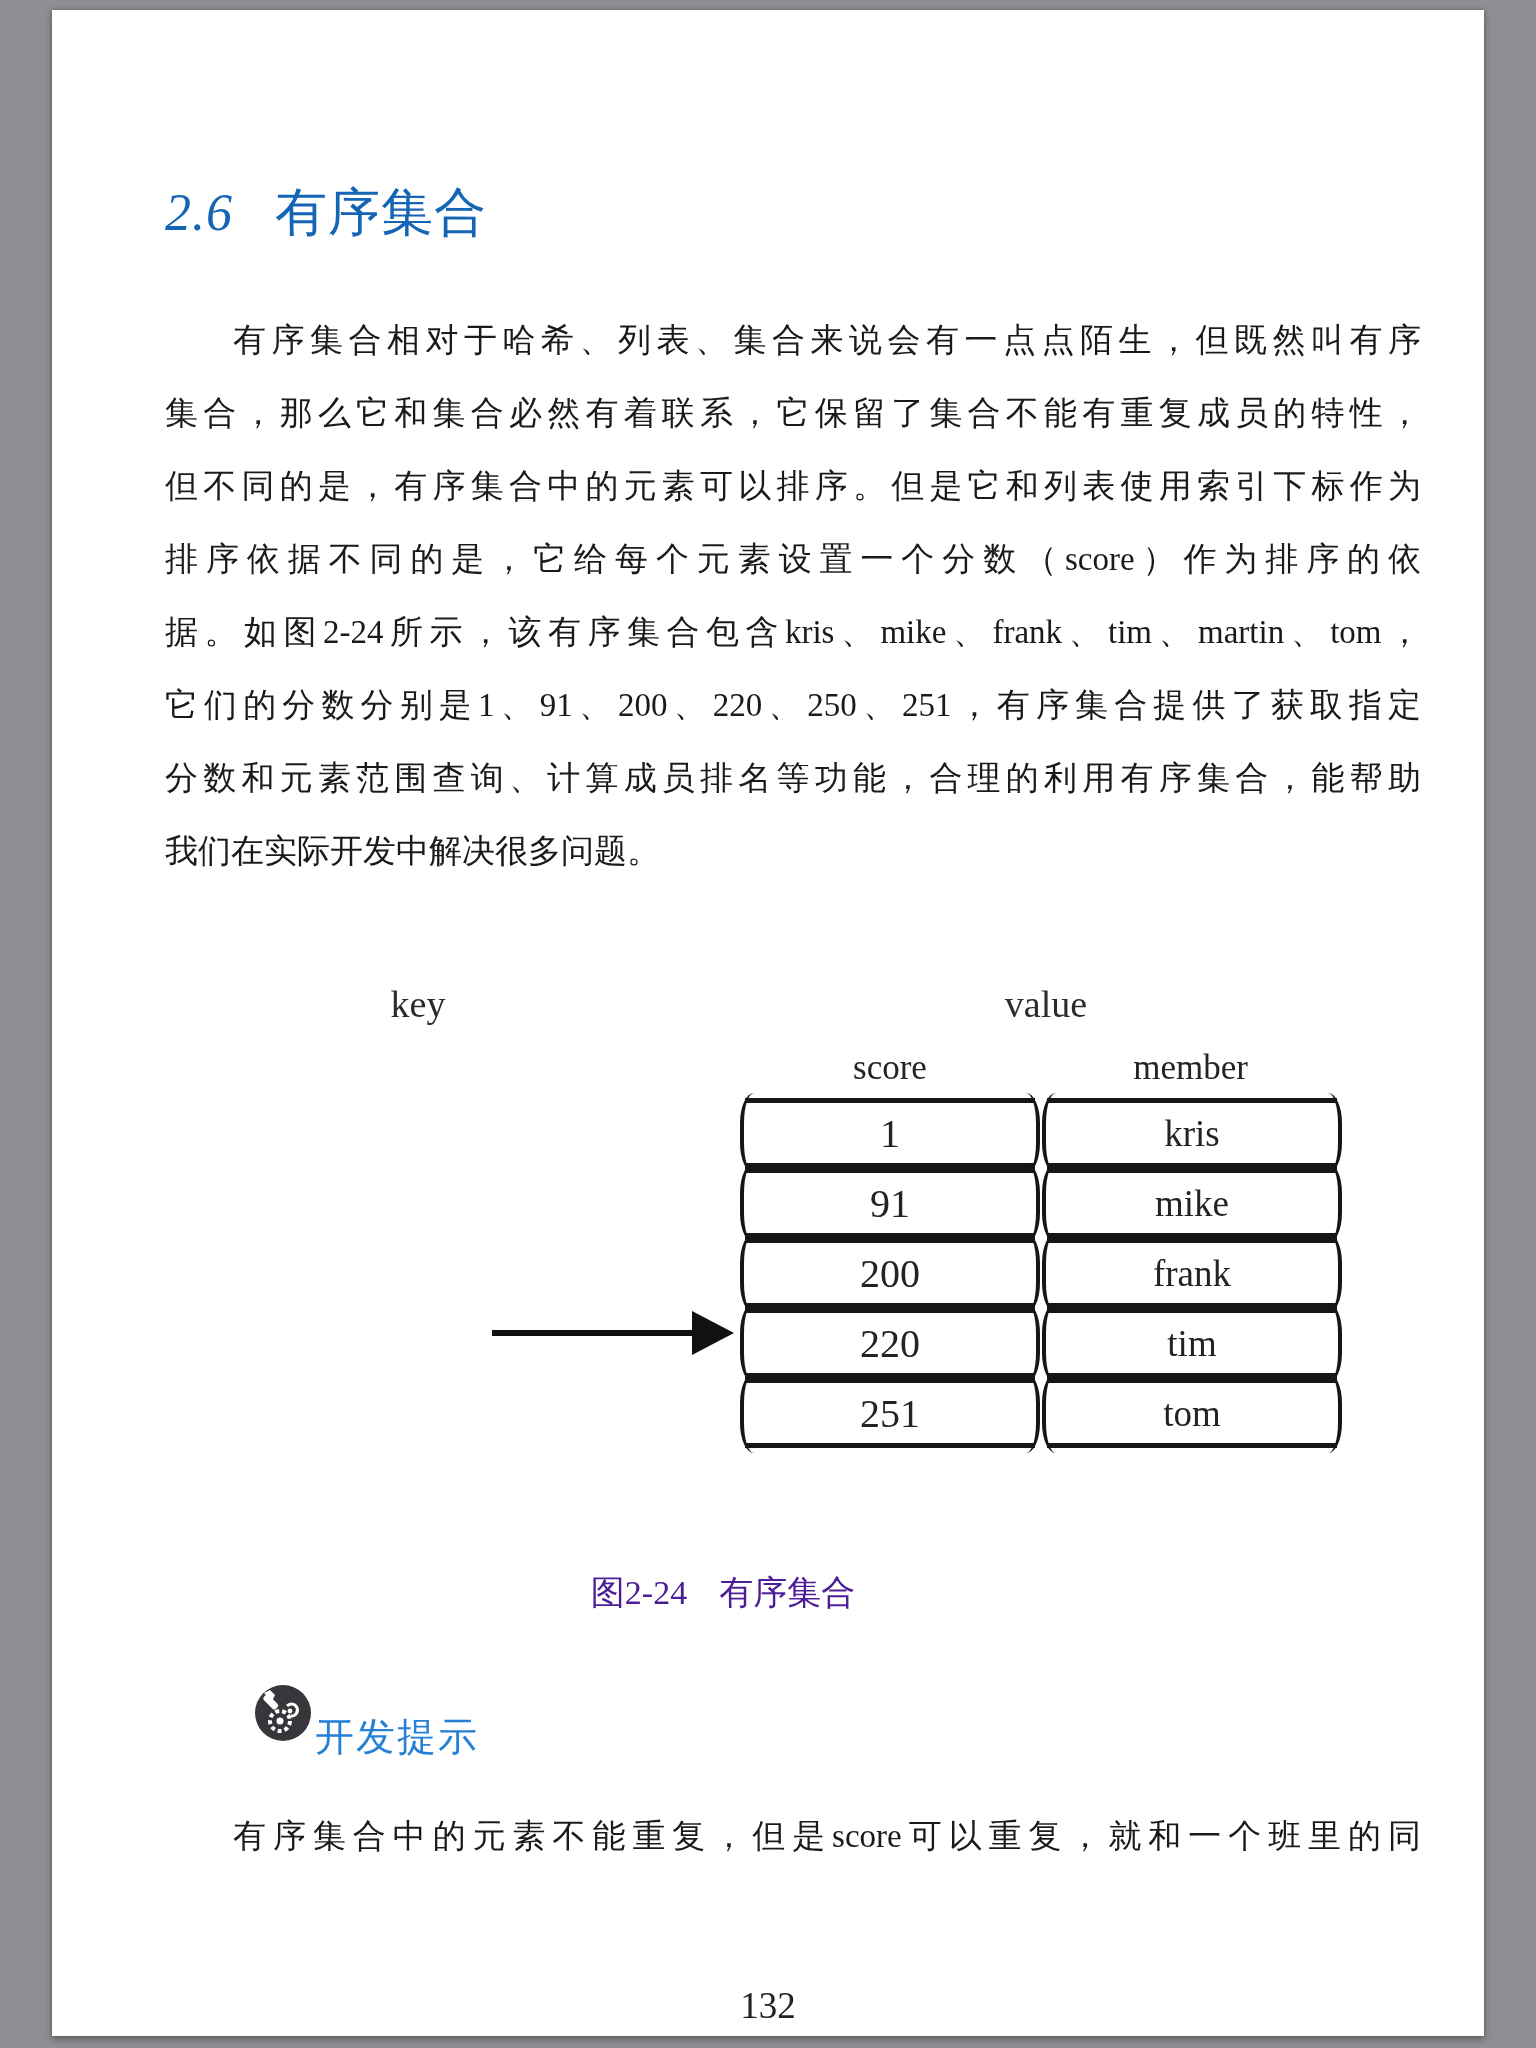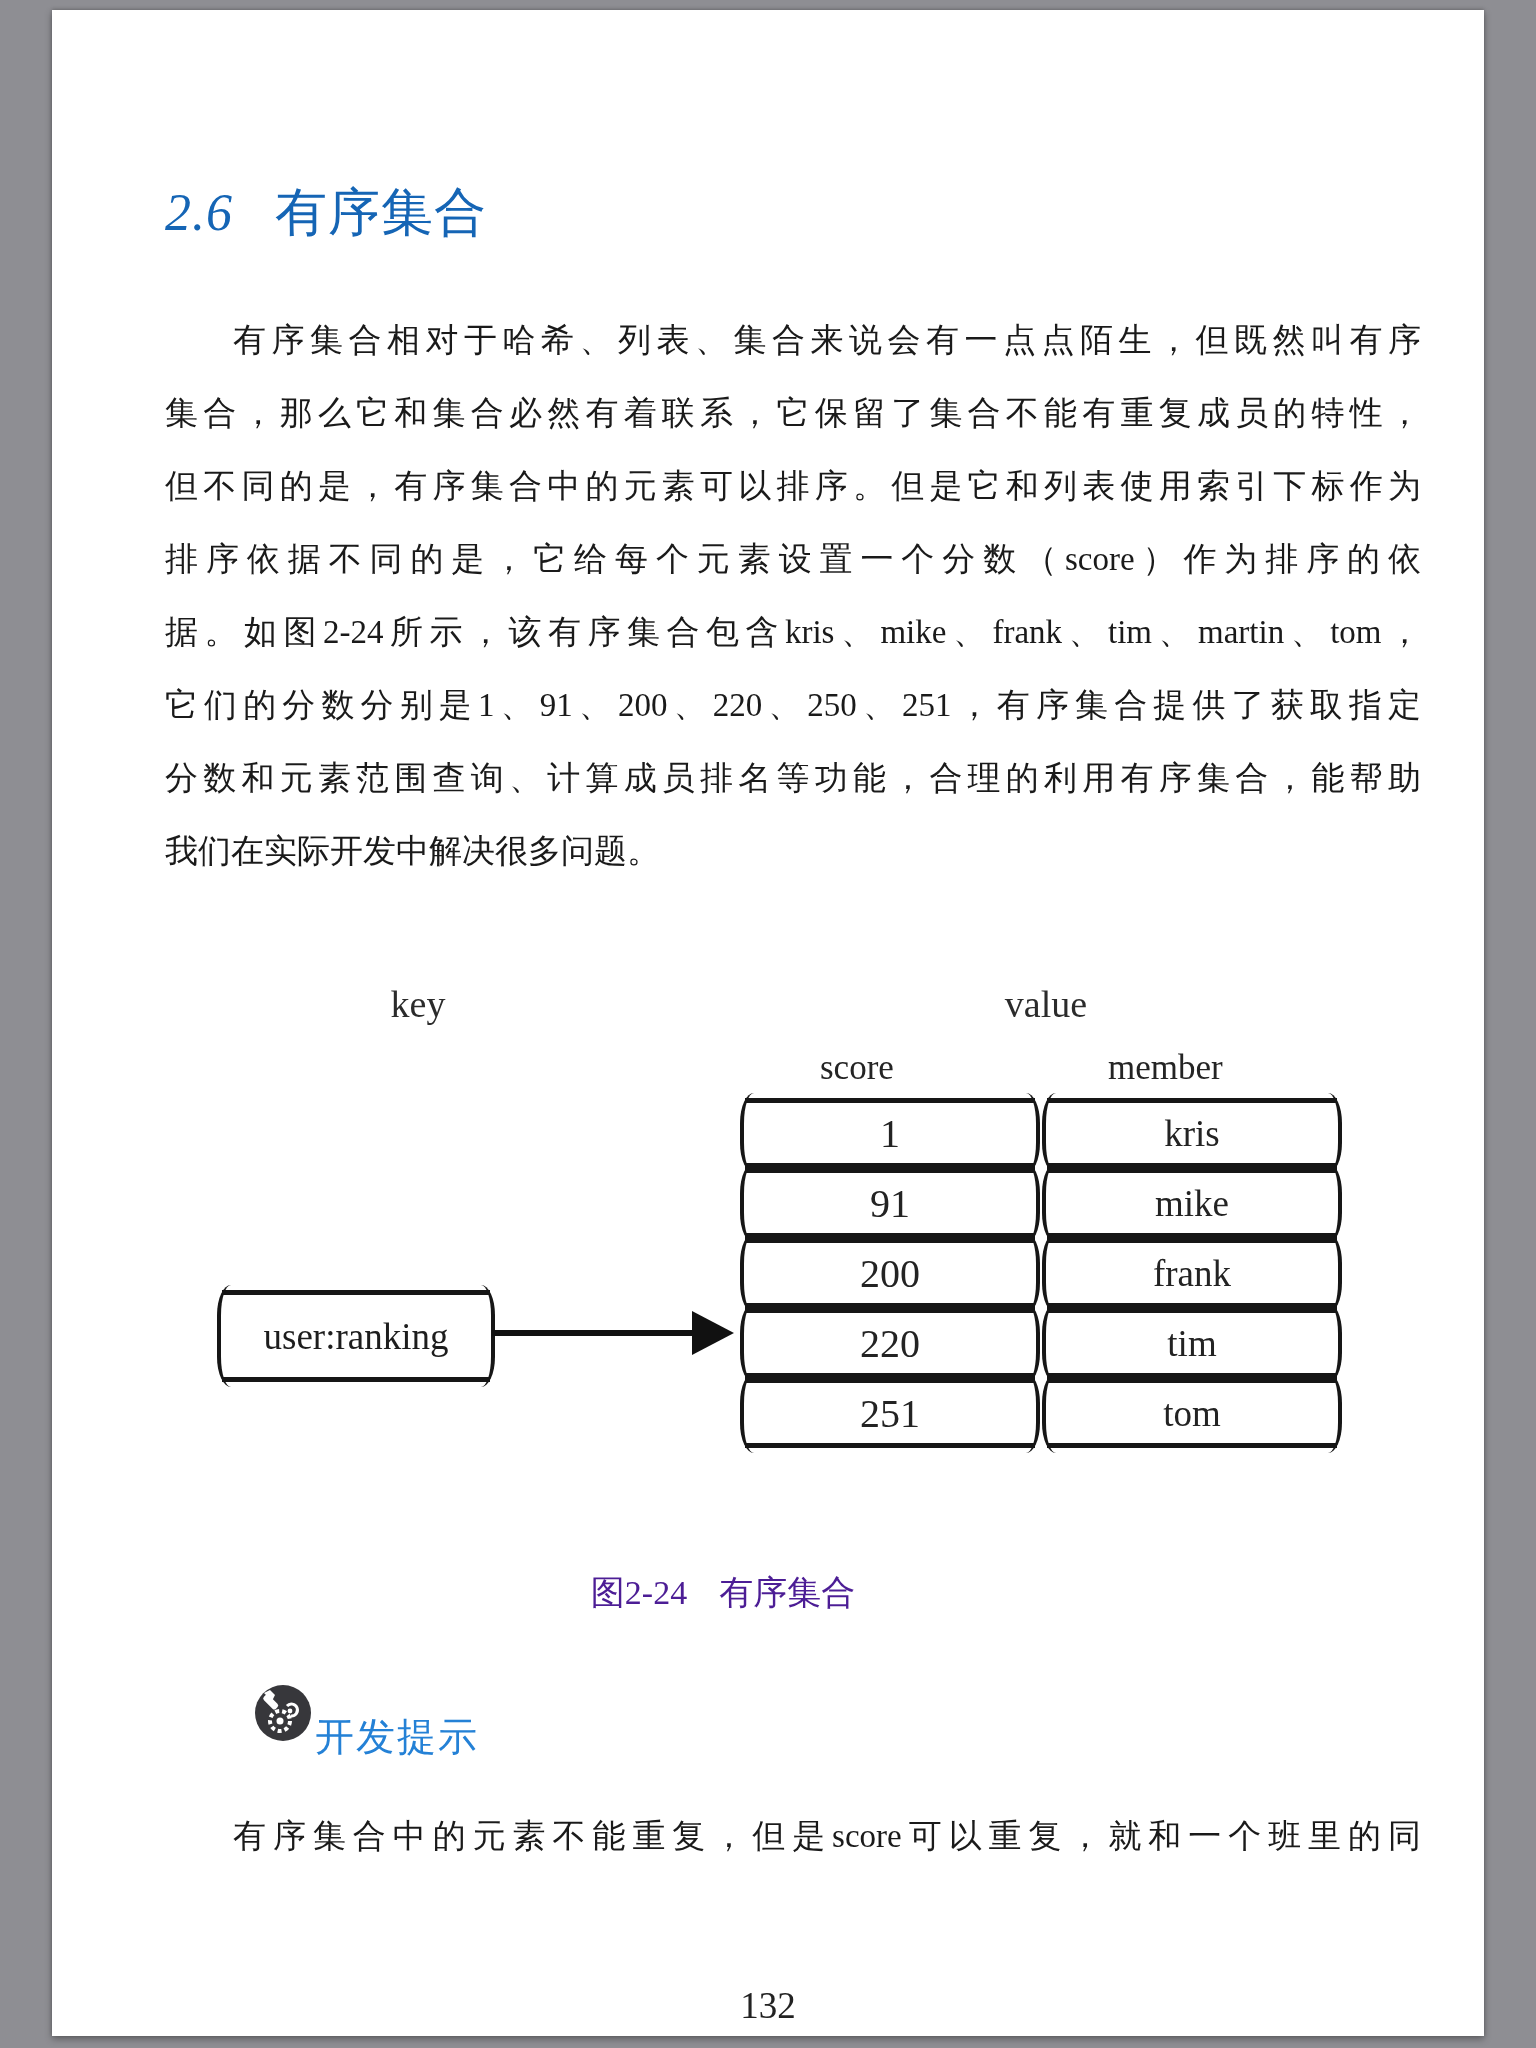--- a/index.html
+++ b/index.html
@@ -35,21 +35,21 @@
     text-align:justify; text-align-last:justify;
     white-space:nowrap;
   }
   .para .line.indent { padding-left:68px; width:1188px; }
   .para .line.last { text-align-last:left; }
   .p1 { top:294px; }
   .p2 { top:1790px; }
 
   
   .fig-label { color:#2b2b2b; font-size:38px; text-align:center; }
-  .col-header { color:#242424; font-size:35px; }
+  .col-header { color:#242424; font-size:35px; text-align:center; }
 
   .sketch {
     position:relative;
     border-top:5px solid #161616;
     border-bottom:5px solid #161616;
     display:flex; align-items:center; justify-content:center;
     box-sizing:border-box;
     background:#fff;
   }
   .sketch::before, .sketch::after {
@@ -145,21 +145,20 @@
     <div class="frow">
       <div class="sketch cell score">220</div>
       <div class="sketch cell member">tim</div>
     </div>
     <div class="frow">
       <div class="sketch cell score">251</div>
       <div class="sketch cell member">tom</div>
     </div>
   </div>
 
-  <div class="abs sketch keybox">user:ranking</div>
   <div class="abs arrow-line"></div>
   <div class="abs arrow-head"></div>
 
   <div class="abs caption">
     <span class="cap-num">图2-24</span><span>有序集合</span>
   </div>
 
   <div class="abs tip-icon">
     <svg width="60" height="60" viewBox="0 0 60 60">
       <circle cx="30" cy="30" r="28" fill="#37373b"></circle>

